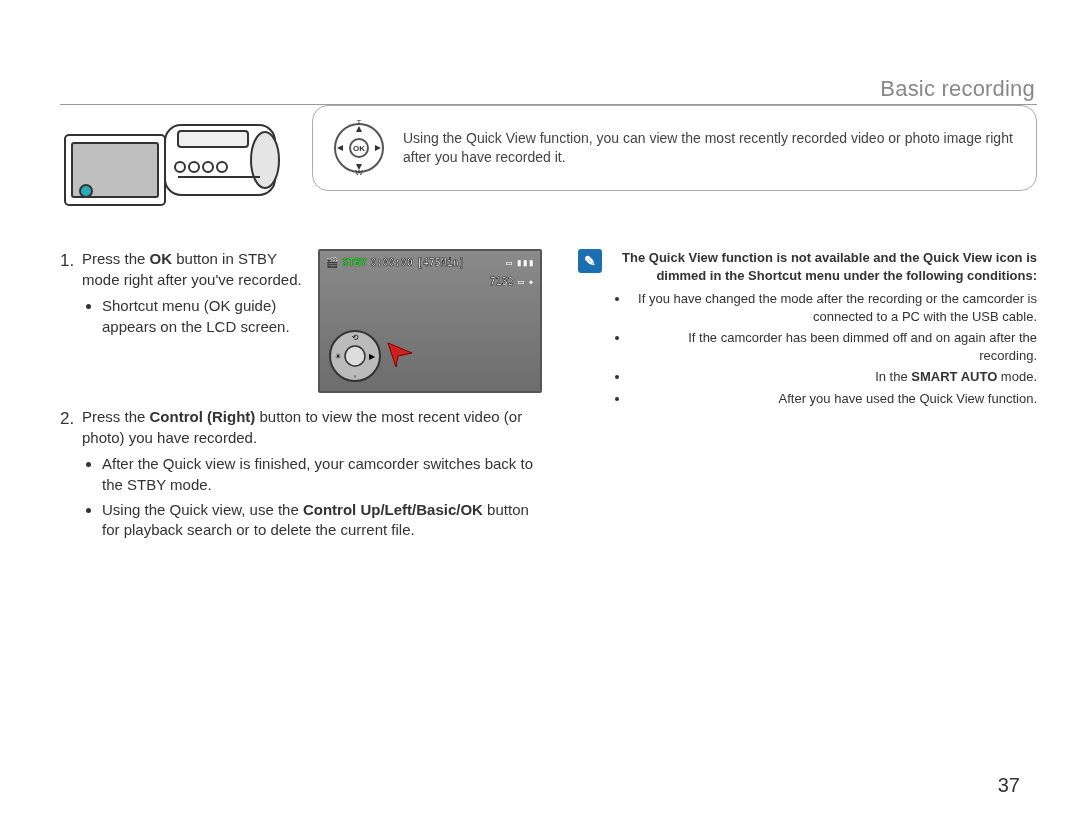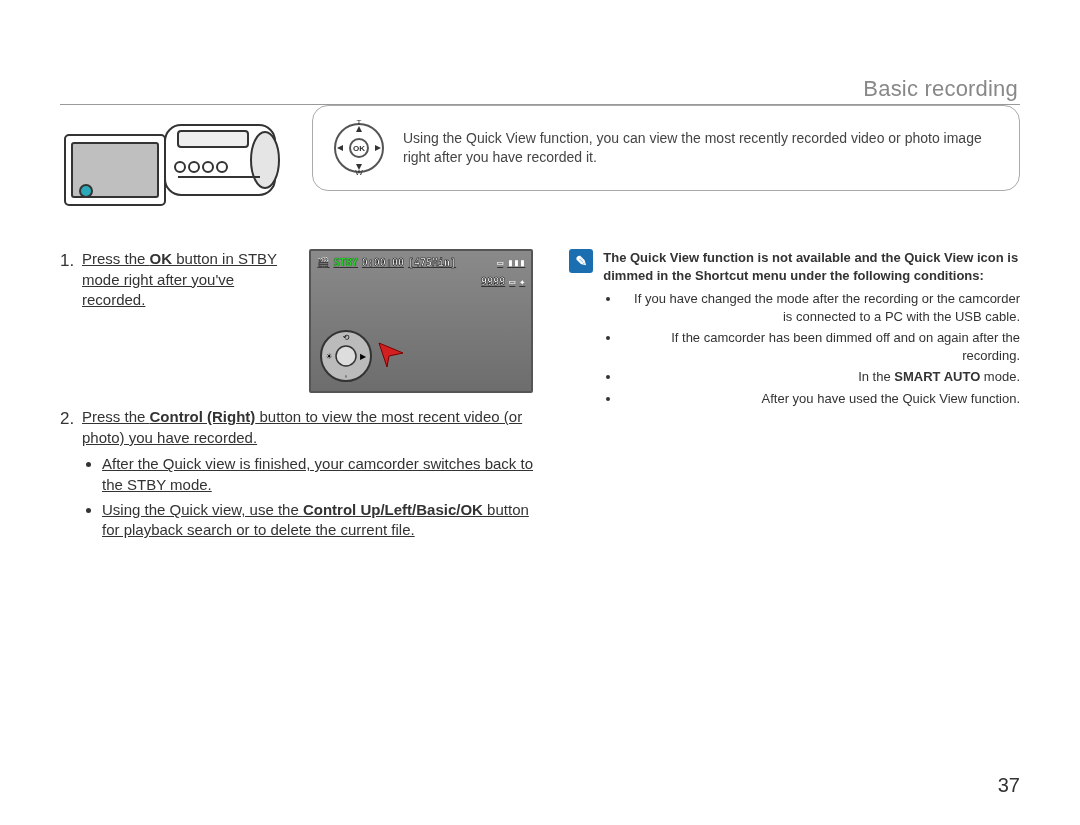--- a/index.html
+++ b/index.html
@@ -8,21 +8,21 @@
     width: 1080px;
     height: 825px;
     font-family: "Helvetica Neue", Helvetica, Arial, sans-serif;
     color: #333;
     background: #fff;
   }
   .page {
     box-sizing: border-box;
     width: 1080px;
     height: 825px;
-    padding: 70px 60px 40px 60px;
+    padding: 70px 43px 40px 60px;
     position: relative;
   }
   .top-rule {
     border: none;
     border-top: 1px solid #999;
     margin: 0 0 0 0;
   }
   .breadcrumb-row {
     display: flex;
     justify-content: flex-end;
@@ -70,21 +70,21 @@
   .callout p {
     margin: 0;
     font-size: 14px;
     line-height: 1.35;
     color: #444;
   }
   .columns {
     display: flex;
     gap: 36px;
   }
-  .col-left { flex: 1.05; text-decoration: underline; }
+  .col-left { flex: 1.05; }
   .col-right { flex: 1; }
   ol.steps {
     list-style: none;
     counter-reset: step;
     padding: 0;
     margin: 0;
     font-size: 15px;
     line-height: 1.38;
     color: #333;
   }
@@ -154,20 +154,21 @@
     background: #1b6fb0;
     border-radius: 3px;
     color: #fff;
     display:flex; align-items:center; justify-content:center;
     font-weight:bold;
     font-size:14px;
   }
   .note-body .note-head {
     font-weight: bold;
     margin: 0 0 6px 0;
+    text-align: right;
   }
   .note-body ul {
     list-style: disc;
     padding-left: 18px;
     margin: 0;
   }
   .note-body ul li { margin-bottom: 4px; text-align: right; }
   .page-number {
     position: absolute;
     right: 60px;
@@ -226,32 +227,35 @@
     </div>
   </div>
 
   <div class="columns">
     <div class="col-left">
       <ol class="steps">
         <li>
           <div class="step1-row">
             <div class="step1-text">
               <span>Press the </span><span class="bold">OK</span><span> button in STBY mode right after you've recorded.</span>
+              <ul class="inner">
+                <li>Shortcut menu (OK guide) appears on the LCD screen.</li>
+              </ul>
             </div>
             <div class="lcd-screen">
               <div class="lcd-top">
                 <span>🎬</span>
                 <span class="stby">STBY</span>
                 <span class="outline">0:00:00</span>
                 <span class="outline">[475Min]</span>
                 <span style="margin-left:auto">▭</span>
                 <span>▮▮▮</span>
               </div>
               <div class="lcd-top" style="justify-content:flex-end; padding-top:0;">
-                <span class="outline">9999</span>
+                <span class="outline">7132</span>
                 <span>▭</span>
                 <span>✦</span>
               </div>
               <svg class="lcd-wheel" viewBox="0 0 54 54">
                 <circle cx="27" cy="27" r="25" fill="#bbb" stroke="#333" stroke-width="2"></circle>
                 <circle cx="27" cy="27" r="10" fill="#ddd" stroke="#333" stroke-width="1.5"></circle>
                 <text x="27" y="11" text-anchor="middle" font-size="8">⟲</text>
                 <text x="10" y="30" text-anchor="middle" font-size="8">☀</text>
                 <text x="27" y="50" text-anchor="middle" font-size="8">◦</text>
                 <text x="44" y="30" text-anchor="middle" font-size="8">▶</text>

